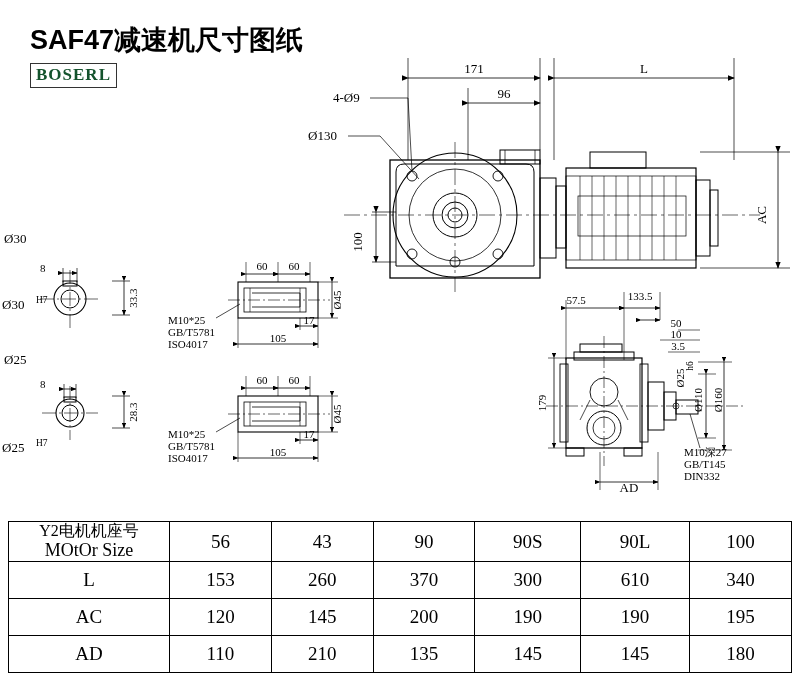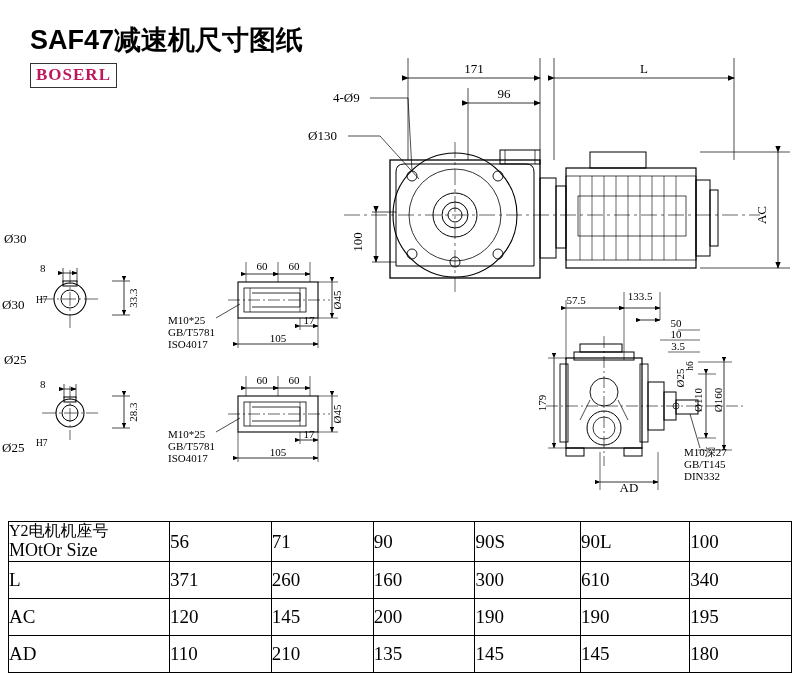--- a/index.html
+++ b/index.html
@@ -11,33 +11,33 @@
   #sheet{position:absolute;left:0;top:0;width:800px;height:482px;border-radius:21px;}
   .title{
     position:absolute;left:30px;top:22px;
     font-family:"Liberation Sans", sans-serif;
     font-weight:bold;font-size:27px;letter-spacing:0px;
   }
   .logo{
     position:absolute;left:30px;top:63px;
     border:1px solid #333;padding:1px 5px 2px 5px;
     font-family:"Liberation Serif", serif;
-    font-weight:bold;font-size:17px;color:#be185d;
+    font-weight:bold;font-size:17px;color:#14532d;
     background:#fff;letter-spacing:1px;
   }
   svg{position:absolute;left:0;top:0;}
   .dim{font-family:"Liberation Serif", serif;font-size:13px;fill:#000;}
   .dims{font-family:"Liberation Serif", serif;font-size:11px;fill:#000;}
   .dimxs{font-family:"Liberation Serif", serif;font-size:9.5px;fill:#000;}
   .tbl{
     position:absolute;left:8px;top:521px;width:784px;
     border-collapse:collapse;
   }
   .tbl td{
-    border:1px solid #000;text-align:left;
+    border:1px solid #000;text-align:center;
     font-family:"Liberation Serif", serif;
     font-size:19px;height:36px;padding:0;
   }
   .tbl td.hdrcell{font-size:17px;width:160px;line-height:1.15;}
   .tbl td.hdrcell .cn{display:block;font-size:16px;}
   .tbl td.hdrcell .en{display:block;font-size:18px;}
   .tbl td.rowlabel{font-size:19px;width:160px;}
 </style>
 </head>
 <body>
@@ -358,31 +358,31 @@
   </svg>
 
   <table class="tbl">
     <tbody>
       <tr>
         <td class="hdrcell">
           <span class="cn">Y2电机机座号</span>
           <span class="en">MOtOr Size</span>
         </td>
         <td>56</td>
-        <td>71</td>
+        <td>43</td>
         <td>90</td>
         <td>90S</td>
         <td>90L</td>
         <td>100</td>
       </tr>
       <tr>
         <td class="rowlabel">L</td>
-        <td>371</td>
+        <td>153</td>
         <td>260</td>
-        <td>160</td>
+        <td>370</td>
         <td>300</td>
         <td>610</td>
         <td>340</td>
       </tr>
       <tr>
         <td class="rowlabel">AC</td>
         <td>120</td>
         <td>145</td>
         <td>200</td>
         <td>190</td>

